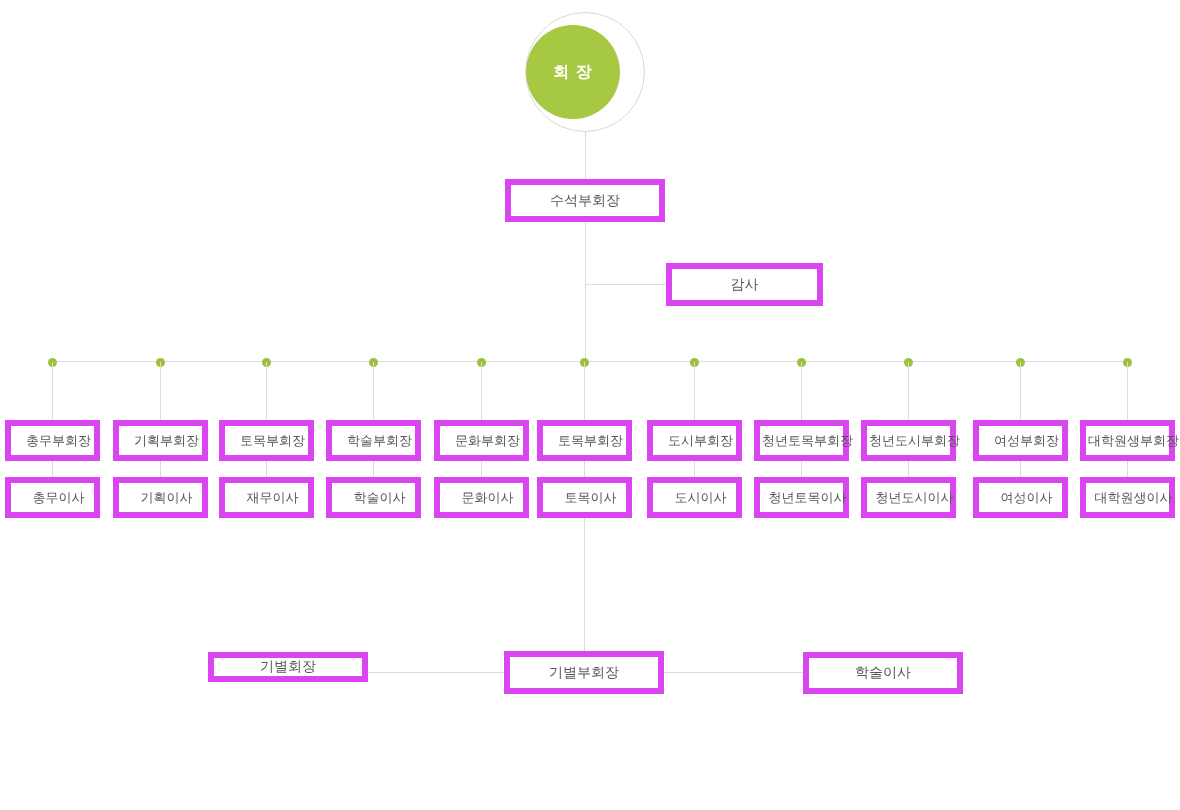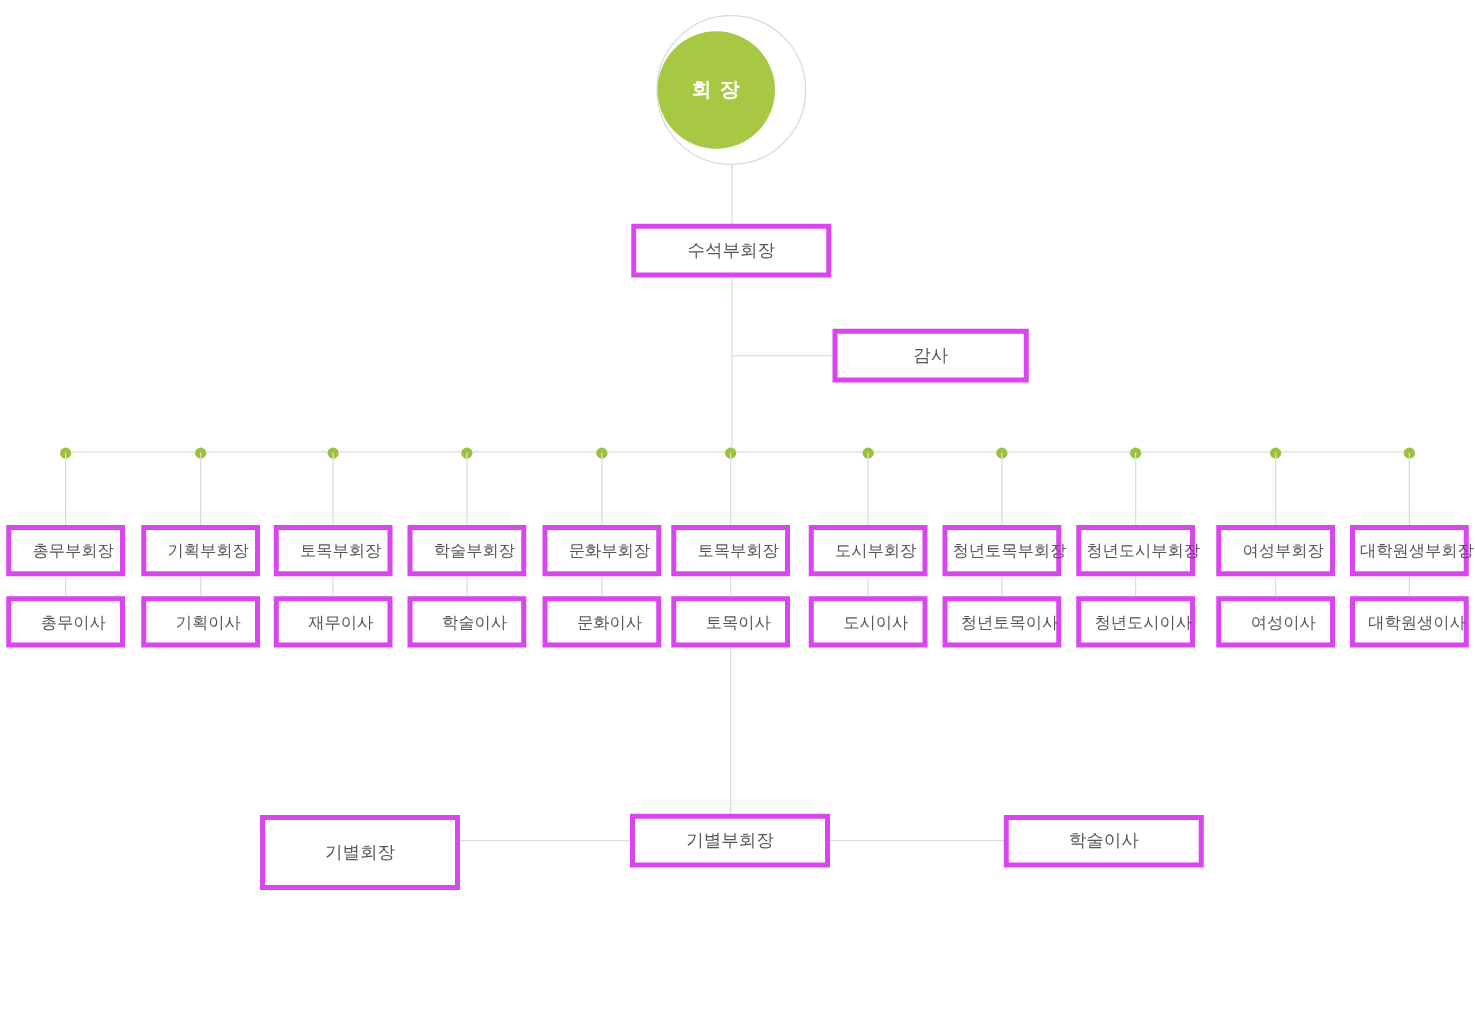--- a/index.html
+++ b/index.html
@@ -53,32 +53,32 @@
     color: #ffffff;
     font-size: 16px;
     font-weight: bold;
     letter-spacing: 1px;
   }
 
   
   .obox {
     position: absolute;
     box-sizing: border-box;
-    border: 4px solid #d946ef;
+    border: 6px solid #d946ef;
     background: #ffffff;
     display: flex;
     align-items: center;
     justify-content: center;
     color: #555555;
     white-space: nowrap;
   }
   .bigbox { width: 160px; height: 43px; font-size: 14px; }
   .b-svp    { left: 505px; top: 179px; }
   .b-audit  { left: 666px; top: 263px; width: 157px; }
-  .b-bot-l  { left: 208px; top: 652px; height: 60px; }
+  .b-bot-l  { left: 208px; top: 652px; height: 30px; }
   .b-bot-m  { left: 504px; top: 651px; }
   .b-bot-r  { left: 803px; top: 652px; height: 42px; }
 
   
   .col {
     position: absolute;
     top: 358px;
     width: 95px;
     height: 161px;
   }

